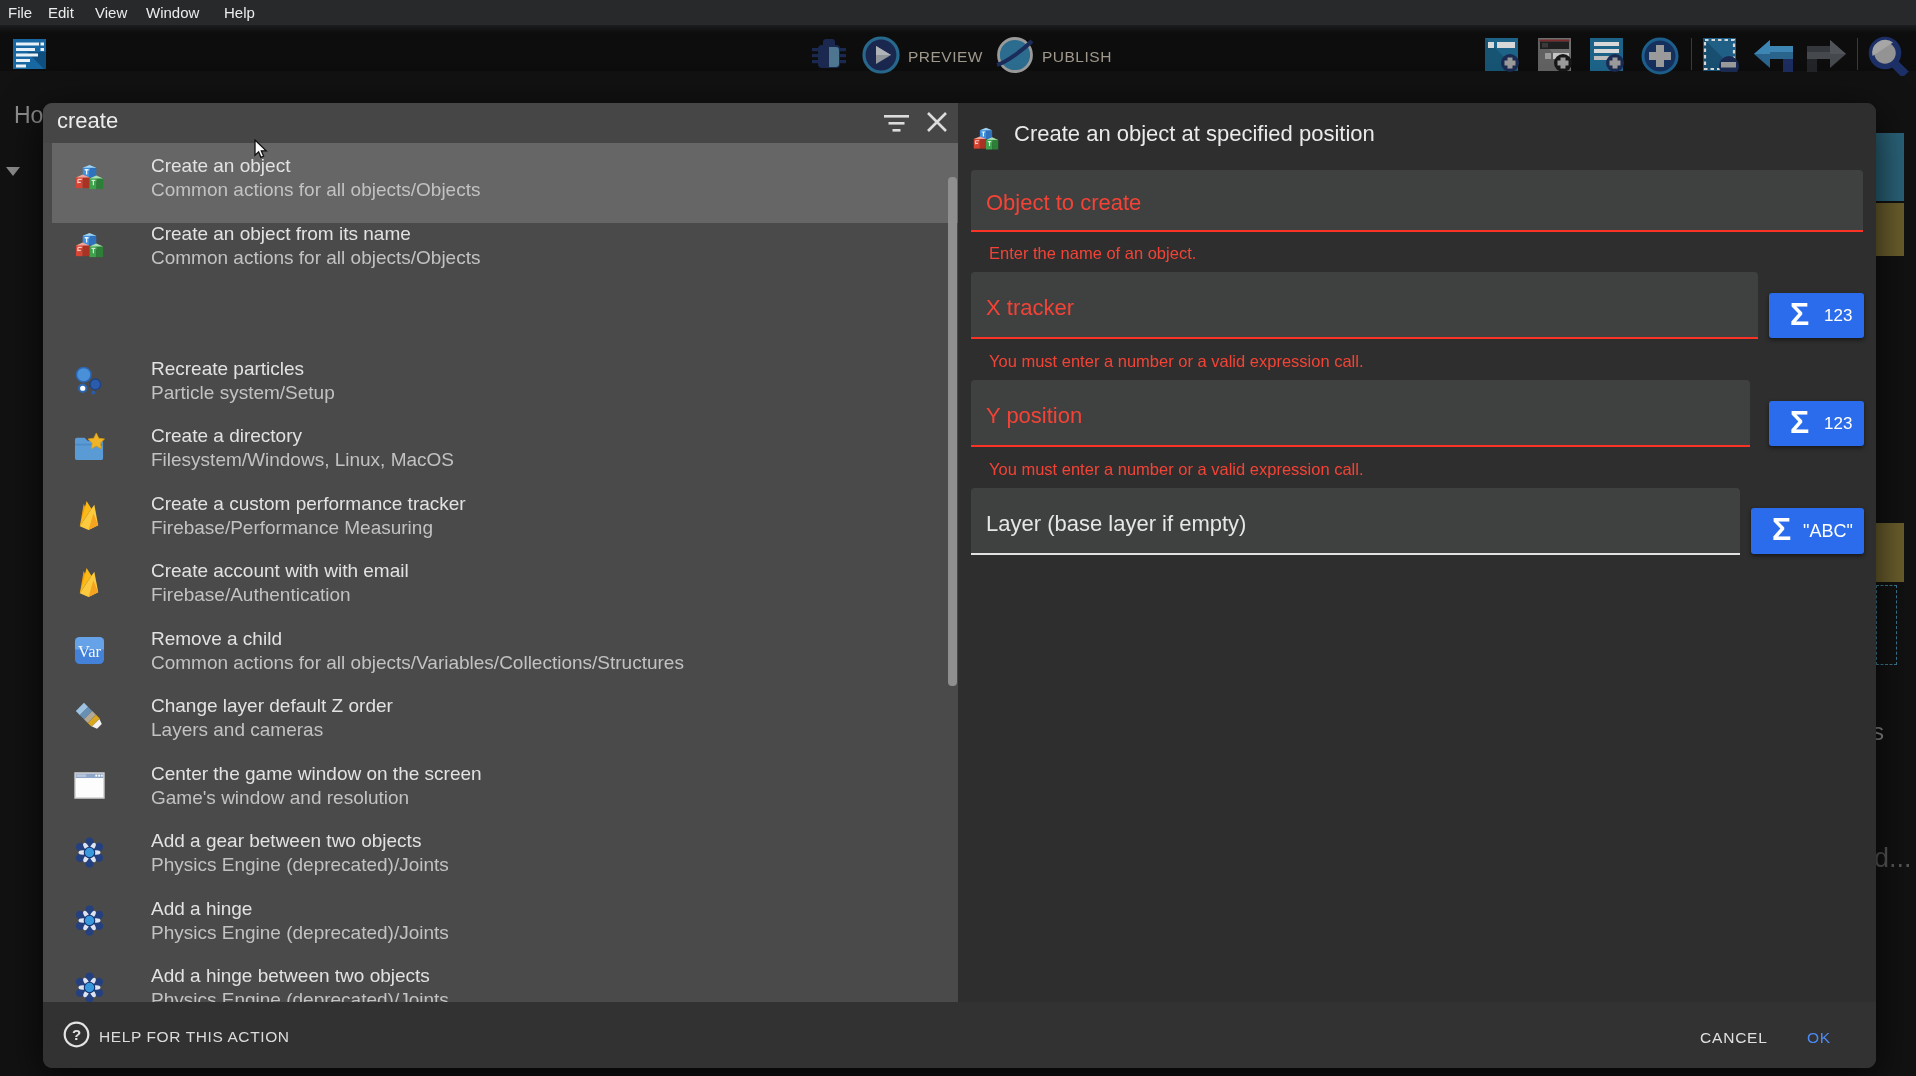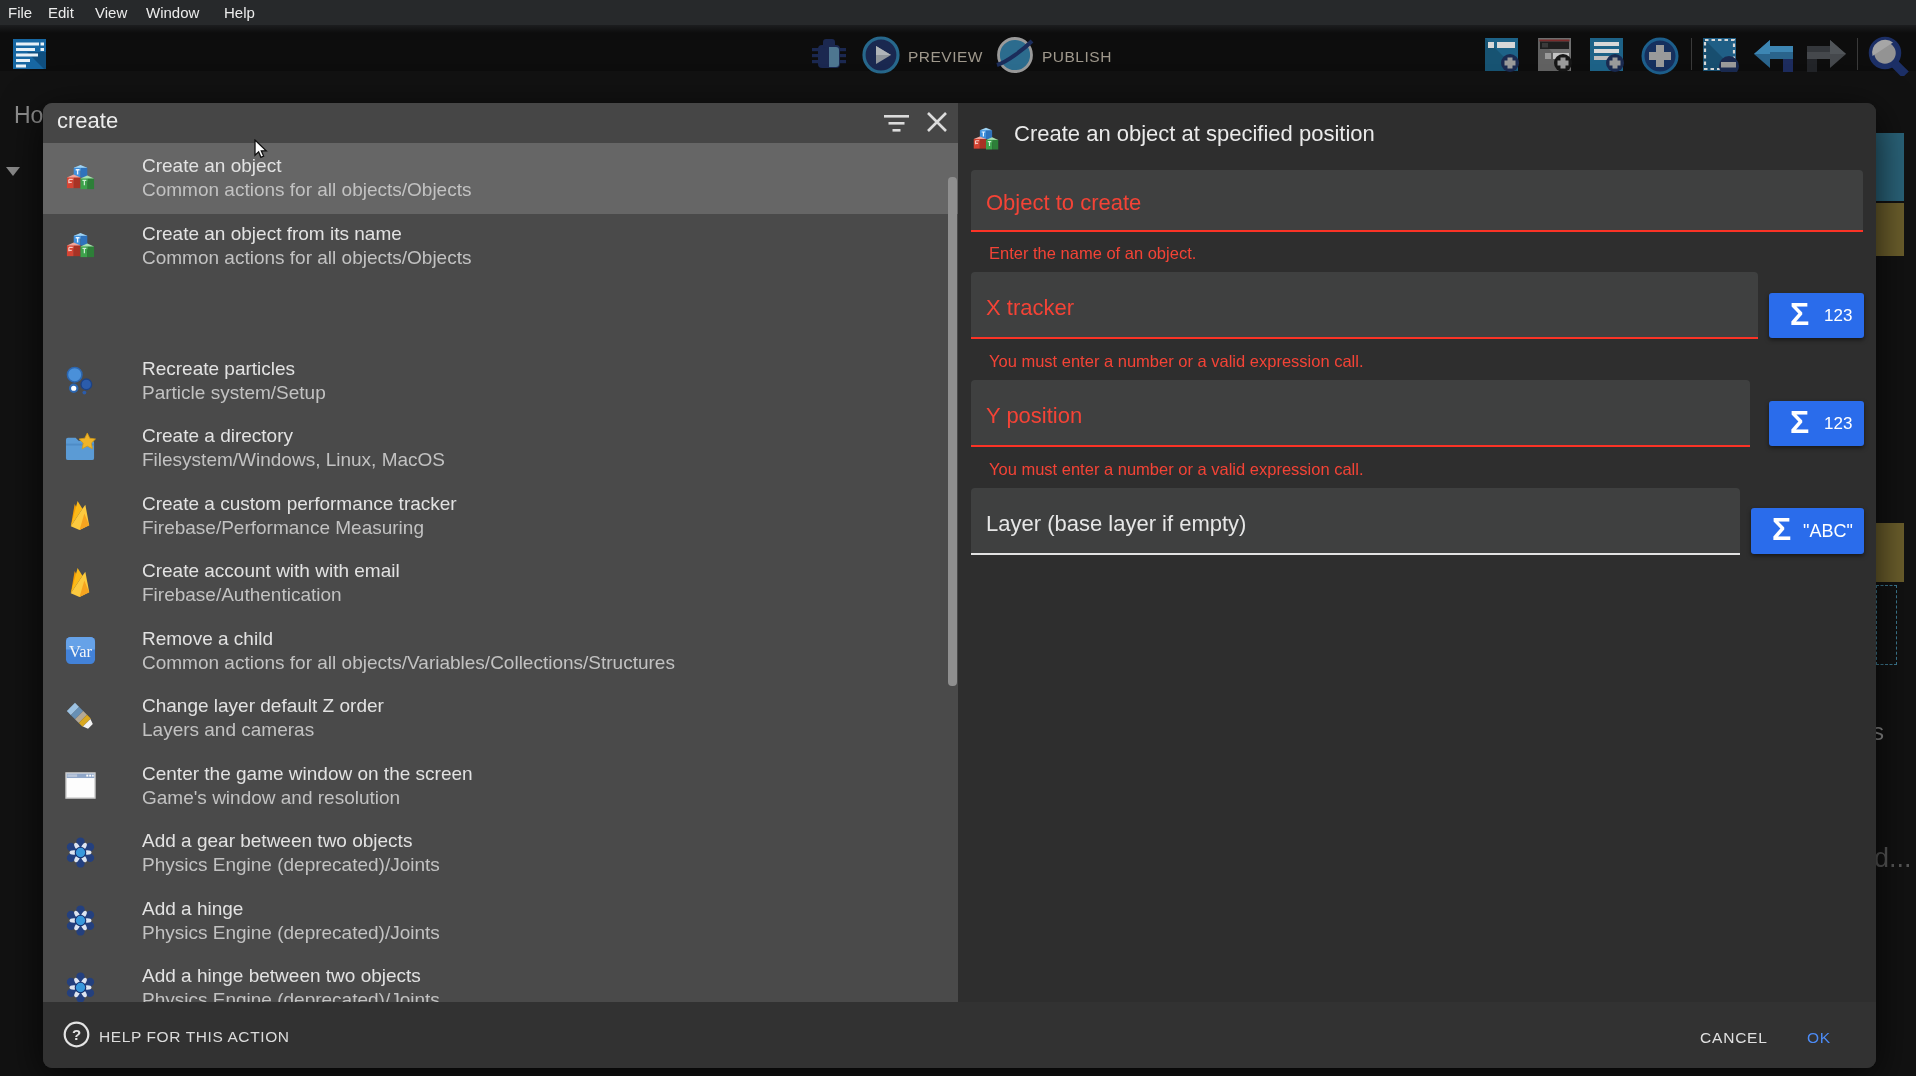--- a/index.html
+++ b/index.html
@@ -10,21 +10,21 @@
   #menubar{left:0;top:0;width:1916px;height:25px;background:#27292b;color:#ececec;font-size:15px;}
   #menubar span{position:absolute;top:4px;}
   #toolbar{left:0;top:25px;width:1916px;height:46px;background:linear-gradient(#1c1d1f,#0d0d0d 8px,#0d0d0d);}
   .tbtext{position:absolute;font-size:15.5px;color:#9f988c;letter-spacing:0.5px;}
   .vsep{position:absolute;top:38px;height:32px;width:1px;background:#3a3a3a;}
   
   #dialog{left:43px;top:71px;width:1833px;height:965px;border-radius:9px;background:#2e2e2e;box-shadow:0 10px 40px rgba(0,0,0,0.75);overflow:hidden;margin-top:32px;}
   #searchbar{left:0;top:0;width:915px;height:40px;background:#464646;}
   #searchbar .stxt{position:absolute;left:14px;top:5px;font-size:22px;color:#ececec;}
   #list{left:0;top:40px;width:915px;height:859px;background:#4a4a4a;overflow:hidden;}
-  .row{position:absolute;left:0;width:915px;height:71px;}
+  .row{position:absolute;left:9px;width:915px;height:80px;}
   .row.sel{background:#666666;}
   .ricon{position:absolute;left:22px;top:19px;width:31px;height:31px;}
   .rtitle{position:absolute;left:99px;top:10px;font-size:19px;line-height:26px;color:#e2e2e2;white-space:nowrap;}
   .rsub{position:absolute;left:99px;top:35px;font-size:19px;line-height:24px;color:#c2c2c2;white-space:nowrap;}
   #thumb{left:905px;top:74px;width:9px;height:509px;background:#8f8f8f;border-radius:4px;}
   #rpane{left:915px;top:0;width:918px;height:899px;background:#2e2e2e;padding-left:11px;}
   .field{position:absolute;background:#3f4040;border-radius:4px 4px 0 0;}
   .flabel{position:absolute;left:15px;font-size:22px;color:#f44336;white-space:nowrap;}
   .redline{position:absolute;left:0;bottom:0;width:100%;height:2px;background:#fb3326;}
   .helper{position:absolute;font-size:16.5px;color:#f44336;white-space:nowrap;}

